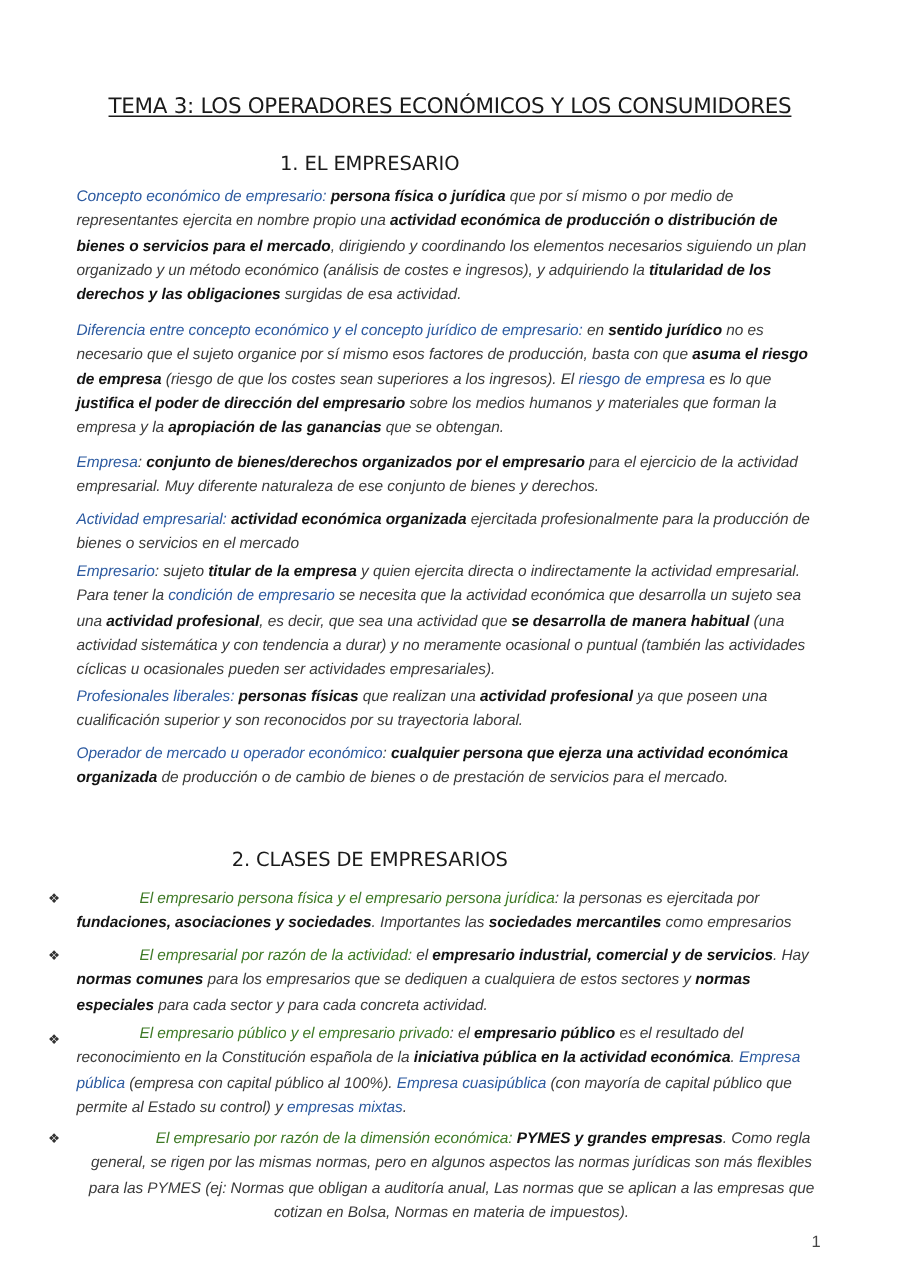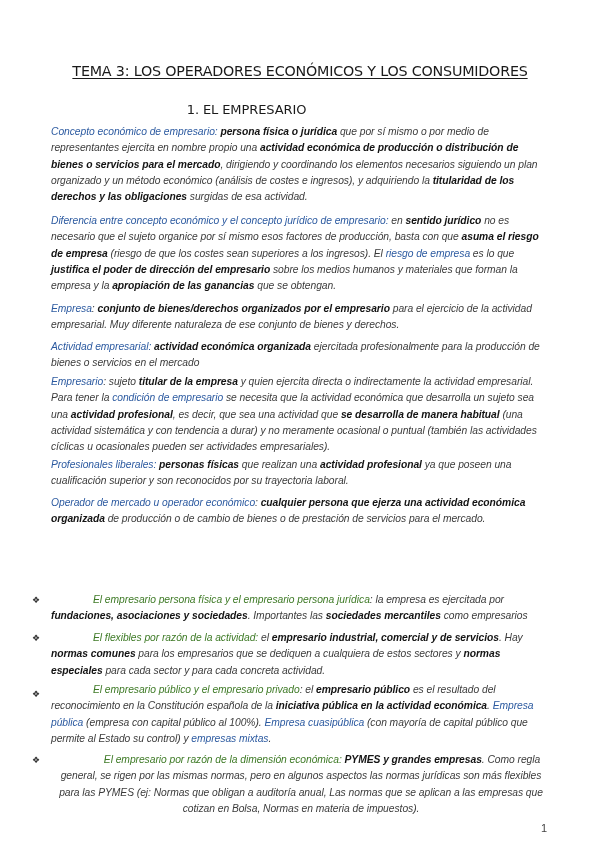--- a/index.html
+++ b/index.html
@@ -61,29 +61,30 @@
   </div>
 
   <div class="para" style="top:473px;">
     <span class="lbl">Operador de mercado u operador económico</span><span>: </span><b>cualquier persona que ejerza una actividad económica organizada</b><span> de producción o de cambio de bienes o de prestación de servicios para el mercado.</span>
   </div>
 
   <div class="para" style="top:435px;">
     <span class="lbl">Profesionales liberales:</span><span> </span><b>personas físicas</b><span> que realizan una </span><b>actividad profesional</b><span> ya que poseen una cualificación superior y son reconocidos por su trayectoria laboral.</span>
   </div>
 
+  <div class="h1" style="top:544px;">2. CLASES DE EMPRESARIOS</div>
 
   <span class="bullet" style="top:570px;">❖</span>
   <div class="para" style="top:570px;">
-    <span class="glbl">El empresario persona física y el empresario persona jurídica</span><span>: la empresa es ejercitada por </span><b>fundaciones, asociaciones y sociedades</b><span>. Importantes las </span><b>sociedades mercantiles</b><span> como empresarios</span>
+    <span class="glbl">El empresario persona física y el empresario persona jurídica</span><span>: la personas es ejercitada por </span><b>fundaciones, asociaciones y sociedades</b><span>. Importantes las </span><b>sociedades mercantiles</b><span> como empresarios</span>
   </div>
 
   <span class="bullet" style="top:608px;">❖</span>
   <div class="para" style="top:608px;">
-    <span class="glbl">El flexibles por razón de la actividad:</span><span> el </span><b>empresario industrial, comercial y de servicios</b><span>. Hay </span><b>normas comunes</b><span> para los empresarios que se dediquen a cualquiera de estos sectores y </span><b>normas especiales</b><span> para cada sector y para cada concreta actividad.</span>
+    <span class="glbl">El empresarial por razón de la actividad:</span><span> el </span><b>empresario industrial, comercial y de servicios</b><span>. Hay </span><b>normas comunes</b><span> para los empresarios que se dediquen a cualquiera de estos sectores y </span><b>normas especiales</b><span> para cada sector y para cada concreta actividad.</span>
   </div>
 
   <span class="bullet" style="top:664px;">❖</span>
   <div class="para" style="top:660px;">
     <span class="glbl">El empresario público y el empresario privado</span><span>: el </span><b>empresario público</b><span> es el resultado del reconocimiento en la Constitución española de la </span><b>iniciativa pública en la actividad económica</b><span>. </span><span class="bl">Empresa pública</span><span> (empresa con capital público al 100%). </span><span class="bl">Empresa cuasipública</span><span> (con mayoría de capital público que permite al Estado su control) y </span><span class="bl">empresas mixtas</span><span>.</span>
   </div>
 
   <span class="bullet" style="top:730px;">❖</span>
   <div class="para" style="top:730px;text-align:center;">
     <span class="glbl">El empresario por razón de la dimensión económica:</span><span> </span><b>PYMES y grandes empresas</b><span>. Como regla general, se rigen por las mismas normas, pero en algunos aspectos las normas jurídicas son más flexibles para las PYMES (ej: Normas que obligan a auditoría anual, Las normas que se aplican a las empresas que cotizan en Bolsa, Normas en materia de impuestos).</span>

